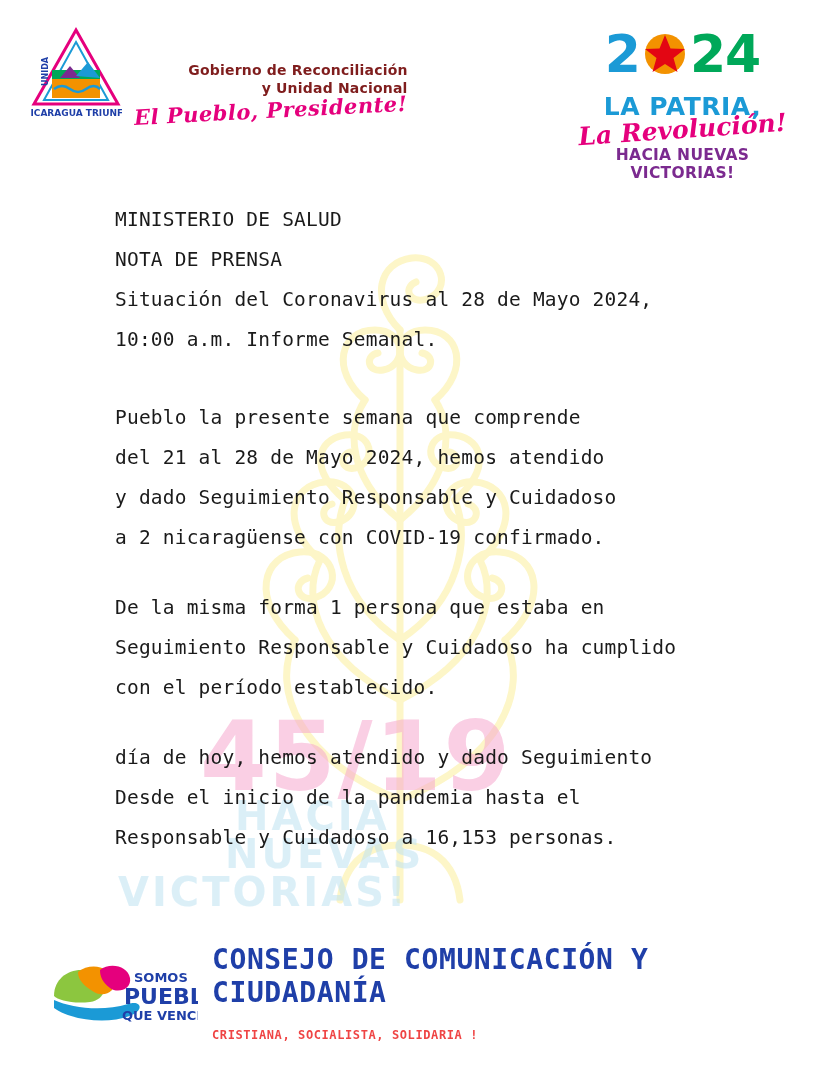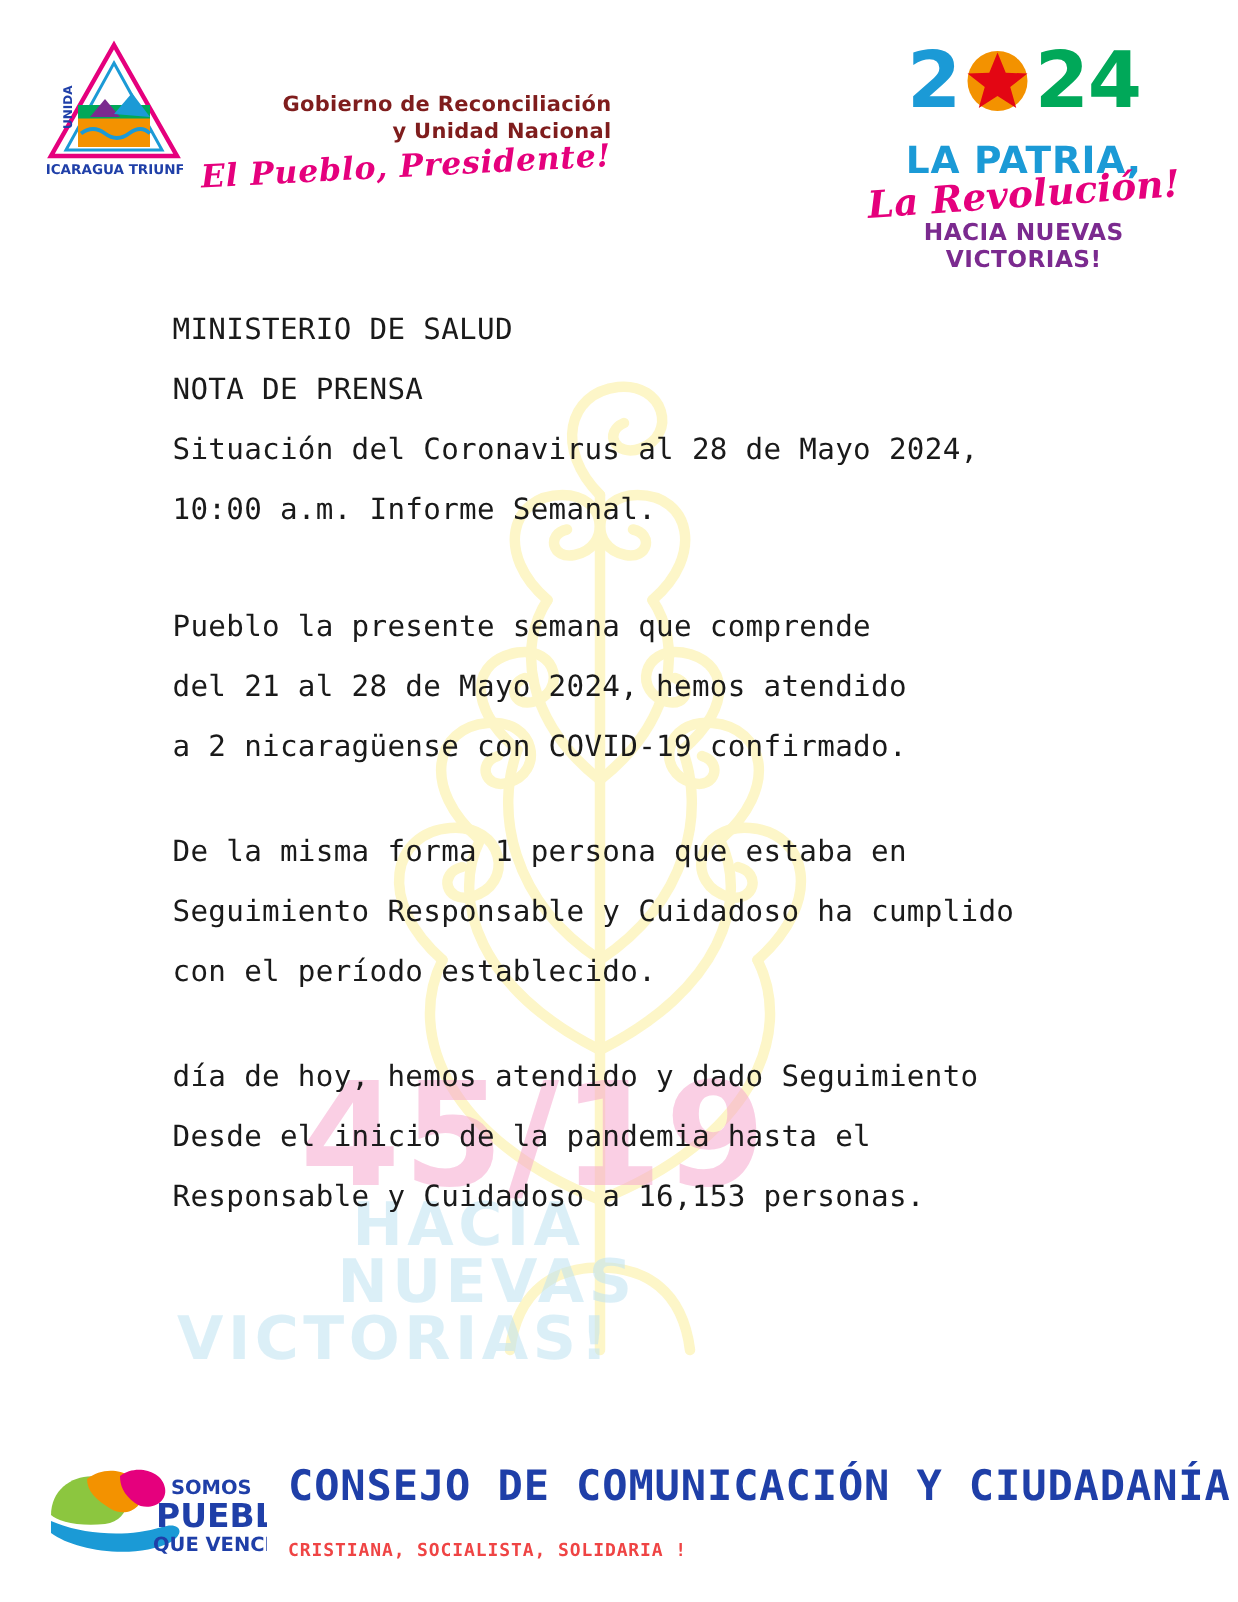--- a/index.html
+++ b/index.html
@@ -145,23 +145,24 @@
 
   
   .footer {
     position: absolute;
     left: 0;
     bottom: 26px;
     width: 825px;
     z-index: 2;
     display: flex;
     align-items: center;
-    padding-left: 28px;
+    padding-left: 48px;
     box-sizing: border-box;
     gap: 14px;
+    justify-content: space-between;
   }
   .pueblo-logo {
     width: 150px;
     height: 72px;
     position: relative;
     flex: none;
   }
   .footer-text {
     padding-top: 2px;
   }
@@ -262,20 +263,21 @@
   <p class="para head">
     <span class="line">MINISTERIO DE SALUD</span>
     <span class="line">NOTA DE PRENSA</span>
     <span class="line">Situación del Coronavirus al 28 de Mayo 2024,</span>
     <span class="line">10:00 a.m. Informe Semanal.</span>
   </p>
 
   <p class="para">
     <span class="line">Pueblo  la  presente  semana  que  comprende</span>
     <span class="line">del 21 al 28 de Mayo 2024, hemos atendido</span>
+    <span class="line">y dado Seguimiento Responsable y Cuidadoso</span>
     <span class="line">a 2 nicaragüense con COVID-19 confirmado.</span>
   </p>
 
   <p class="para">
     <span class="line">De la misma forma 1 persona que estaba en</span>
     <span class="line">Seguimiento Responsable y Cuidadoso ha cumplido</span>
     <span class="line">con el período establecido.</span>
   </p>
 
   <p class="para">

